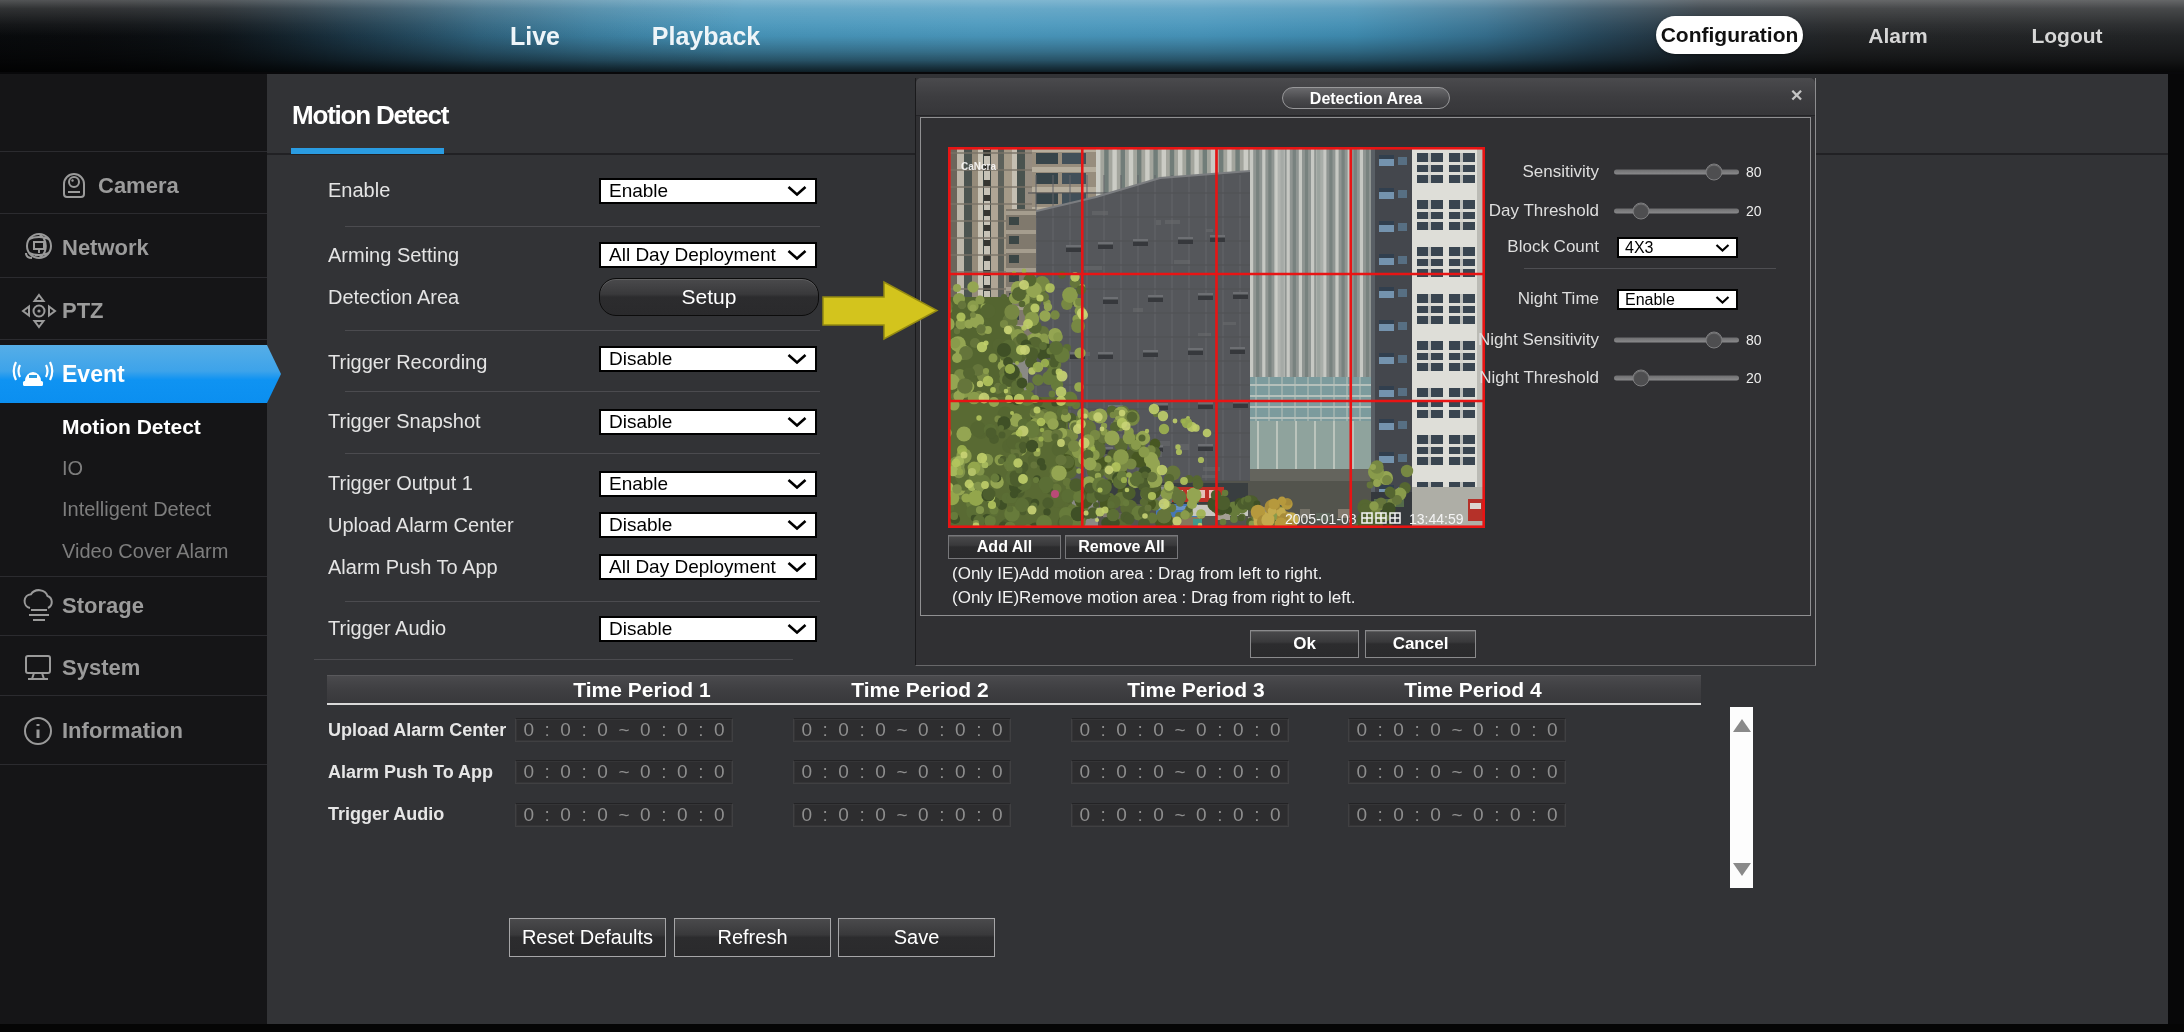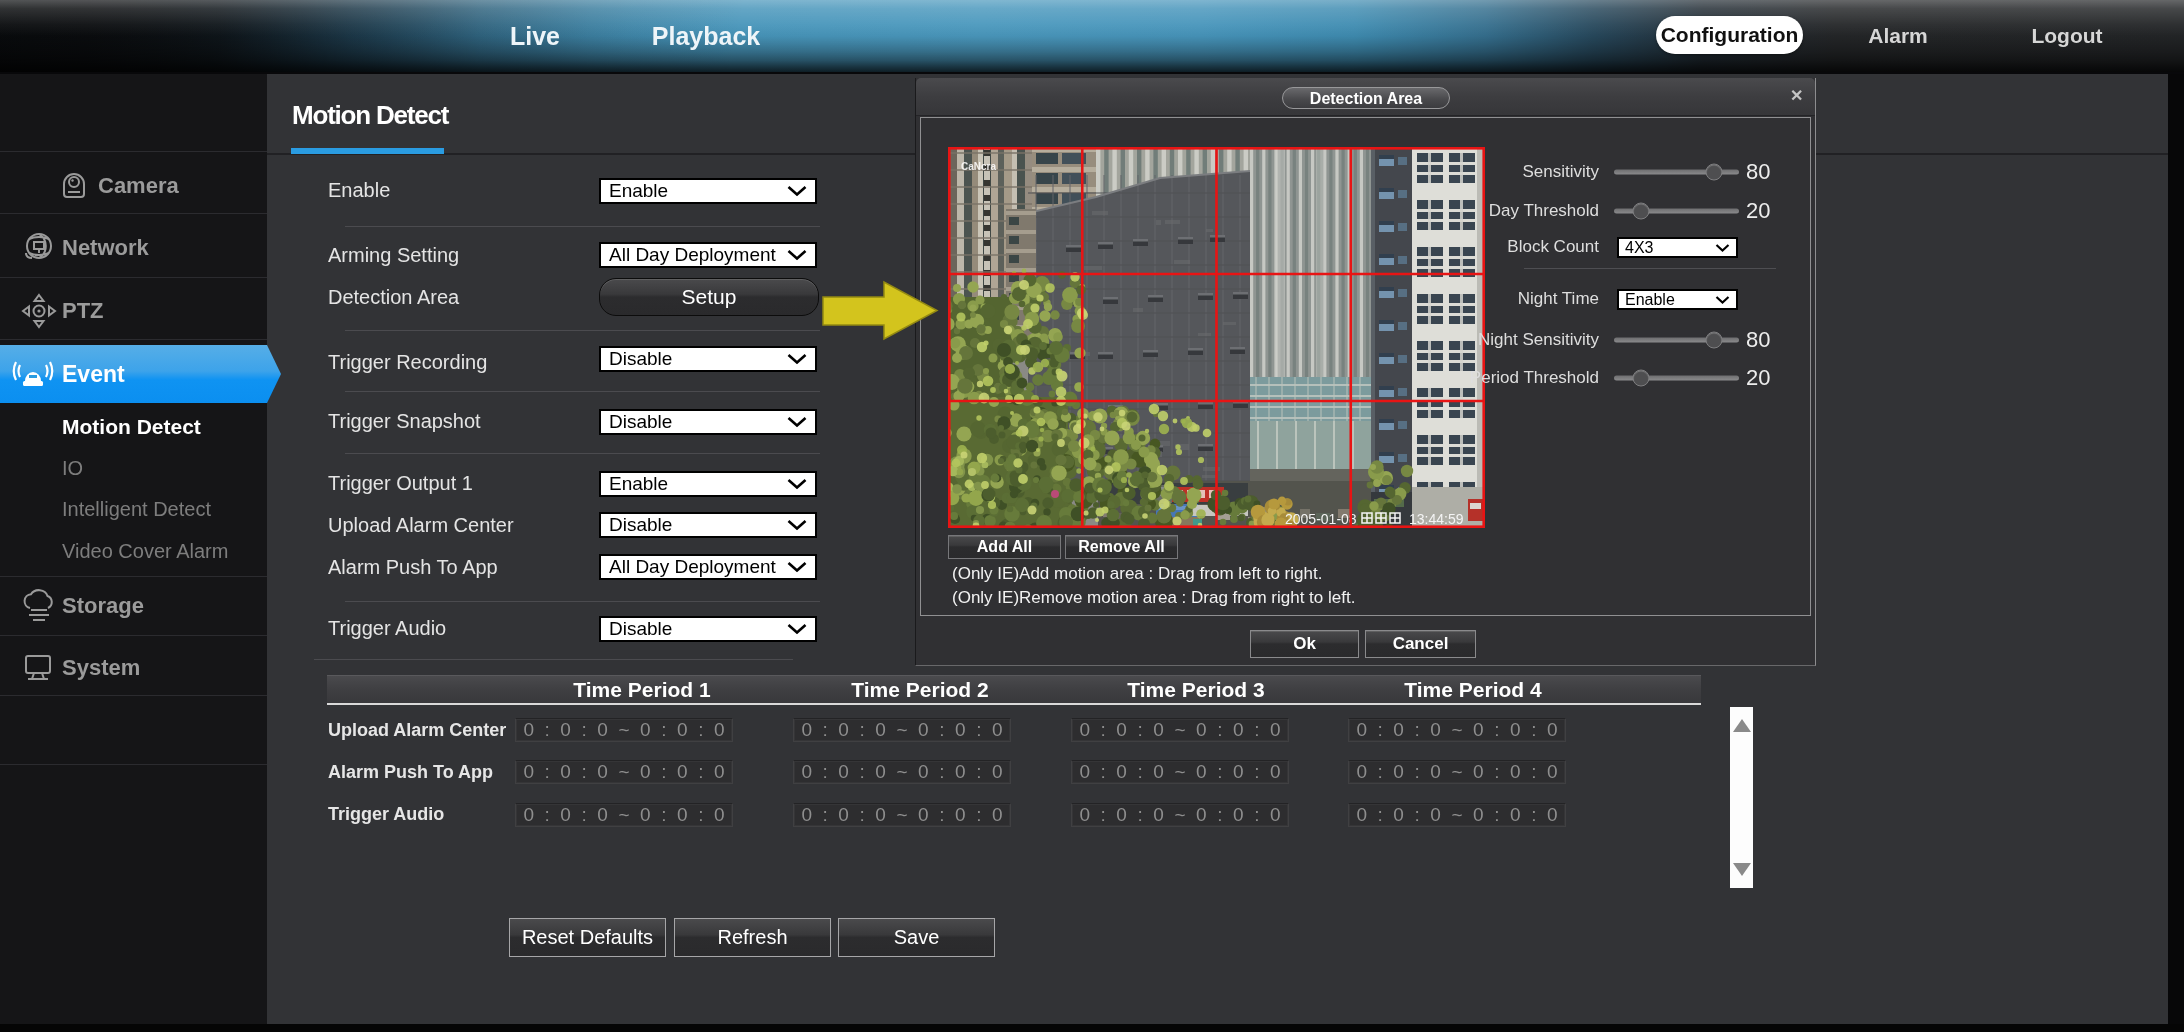--- a/index.html
+++ b/index.html
@@ -66,21 +66,21 @@
   #modal { left:915px; top:78px; width:901px; height:588px; background:#303033; border-left:1px solid #1a1a1c; border-right:1px solid #8d8d8f; border-bottom:1px solid #68686a; }
   #mtitlebar { left:0px; top:0px; width:899px; height:38px; background:linear-gradient(180deg,#4a4a4d 0%,#3d3d40 50%,#363639 100%); border-radius:5px 5px 0 0; border-bottom:1px solid #242427; }
   #mpill { left:366px; top:9px; width:168px; height:22px; border-radius:11px; border:1px solid #98989a;
            background:linear-gradient(180deg,#69696c 0%,#4a4a4d 55%,#3c3c3f 100%);
            color:#fff; font-size:16px; font-weight:bold; text-align:center; line-height:21px; }
   #mclose { left:874px; top:8px; color:#c4c4c4; font-size:16px; font-weight:bold; }
   #mbox { left:4px; top:39px; width:891px; height:499px; border:1px solid #909092; }
 
   
   .mlabel { position:absolute; color:#dedede; font-size:17px; white-space:nowrap; transform:translate(-100%,-50%); }
-  .mval { position:absolute; color:#ededed; font-size:22px; transform:translateY(-50%); }
+  .mval { position:absolute; color:#ededed; font-size:14px; transform:translateY(-50%); }
   .track { position:absolute; width:125px; height:5px; border-radius:3px; background:linear-gradient(180deg,#6e6e70,#8a8a8c); transform:translateY(-50%); }
   .thumb { position:absolute; width:17px; height:17px; border-radius:50%; background:#4e4e50; border:1px solid #7e7e80; transform:translate(-50%,-50%); box-shadow:inset 0 1px 1px rgba(255,255,255,0.25); }
   .msel { position:absolute; background:#fff; border:2px solid #000; width:121px; height:21px; }
   .msel .tx { position:absolute; left:6px; top:50%; transform:translateY(-50%); color:#000; font-size:16px; }
   .msel svg.ch { position:absolute; right:6px; top:50%; transform:translateY(-50%); }
   .mnote { position:absolute; color:#f2f2f2; font-size:17px; transform:translateY(-50%); }
 
   
   #yarrow { left:820px; top:278px; }
 </style>
@@ -153,20 +153,28 @@
           <line x1="13" y1="32" x2="25" y2="32"></line>
         </svg>
         <span class="t">Storage</span>
       </div>
     <div class="mi" style="top:574px;">
         <svg width="36" height="34" viewBox="0 0 36 34" fill="none" stroke="#9a9a9a" stroke-width="2">
 <rect x="6" y="5" width="24" height="17" rx="2"></rect>
 <path d="M14 22 l-2 6 l12 0 l-2 -6 M8 28 l20 0"></path>
         </svg>
         <span class="t">System</span>
+      </div>
+    <div class="mi" style="top:637px;">
+        <svg width="36" height="36" viewBox="0 0 36 36" fill="none" stroke="#9a9a9a" stroke-width="2">
+<circle cx="18" cy="18" r="13"></circle>
+<line x1="18" y1="11" x2="18" y2="13" stroke-width="3"></line>
+<line x1="18" y1="16.5" x2="18" y2="25" stroke-width="3"></line>
+        </svg>
+        <span class="t">Information</span>
       </div>
   </div>
   <div id="eventband" class="abs">
       <svg style="position:absolute;left:8px;top:50%;transform:translateY(-50%);" width="50" height="38" viewBox="0 0 50 38" fill="none" stroke="#ffffff" stroke-width="2">
 <path d="M17 26 a8 9 0 0 1 16 0 z" fill="#ffffff" stroke="none"></path>
 <rect x="15" y="26" width="20" height="5" rx="1.5" fill="#ffffff" stroke="none"></rect>
 <rect x="21" y="20" width="8" height="3" fill="#2a9ce2" stroke="none"></rect>
 <path d="M12 10 q-3 6 0 12 M8 7 q-4.5 9 0 18" stroke-width="2.2"></path>
 <path d="M38 10 q3 6 0 12 M42 7 q4.5 9 0 18" stroke-width="2.2"></path>
       </svg>
@@ -1498,21 +1506,21 @@
         <svg class="ch" width="15" height="9" viewBox="0 0 15 9">
           <polyline points="1.5,1.5 7.5,7 13.5,1.5" fill="none" stroke="#000" stroke-width="2.2"></polyline>
         </svg>
       </div>
 
     <div class="mlabel" style="left:683px; top:262px;">Night Sensitivity</div>
     <div class="track" style="left:698px; top:262px;"></div>
     <div class="thumb" style="left:798px; top:262px;"></div>
     <div class="mval" style="left:830px; top:262px;">80</div>
 
-    <div class="mlabel" style="left:683px; top:300px;">Period Threshold</div>
+    <div class="mlabel" style="left:683px; top:300px;">Night Threshold</div>
     <div class="track" style="left:698px; top:300px;"></div>
     <div class="thumb" style="left:725px; top:300px;"></div>
     <div class="mval" style="left:830px; top:300px;">20</div>
 
     <div class="btn dark abs" style="left:32px; top:457px; width:113px; height:24px; line-height:22px; font-size:16px; font-weight:bold; border-color:#77777a;">Add All</div>
     <div class="btn dark abs" style="left:149px; top:457px; width:113px; height:24px; line-height:22px; font-size:16px; font-weight:bold; border-color:#77777a;">Remove All</div>
 
     <div class="mnote" style="left:36px; top:496px;">(Only IE)Add motion area : Drag from left to right.</div>
     <div class="mnote" style="left:36px; top:520px;">(Only IE)Remove motion area : Drag from right to left.</div>
 

